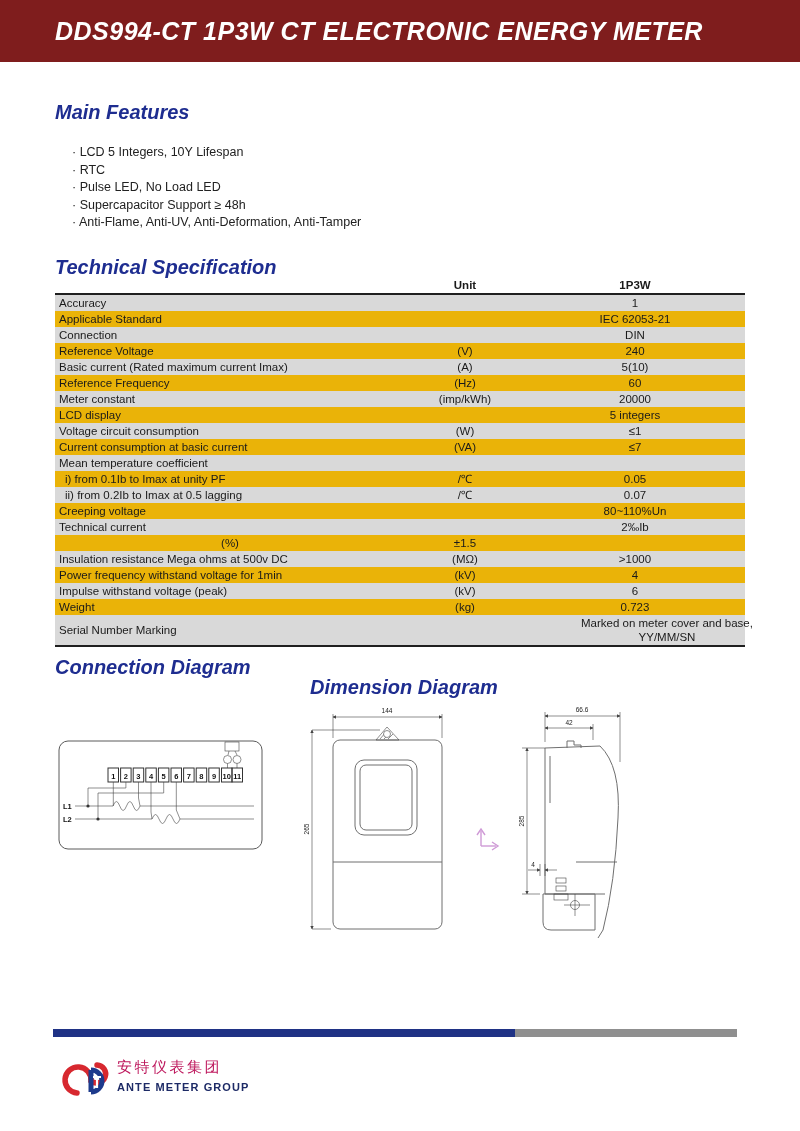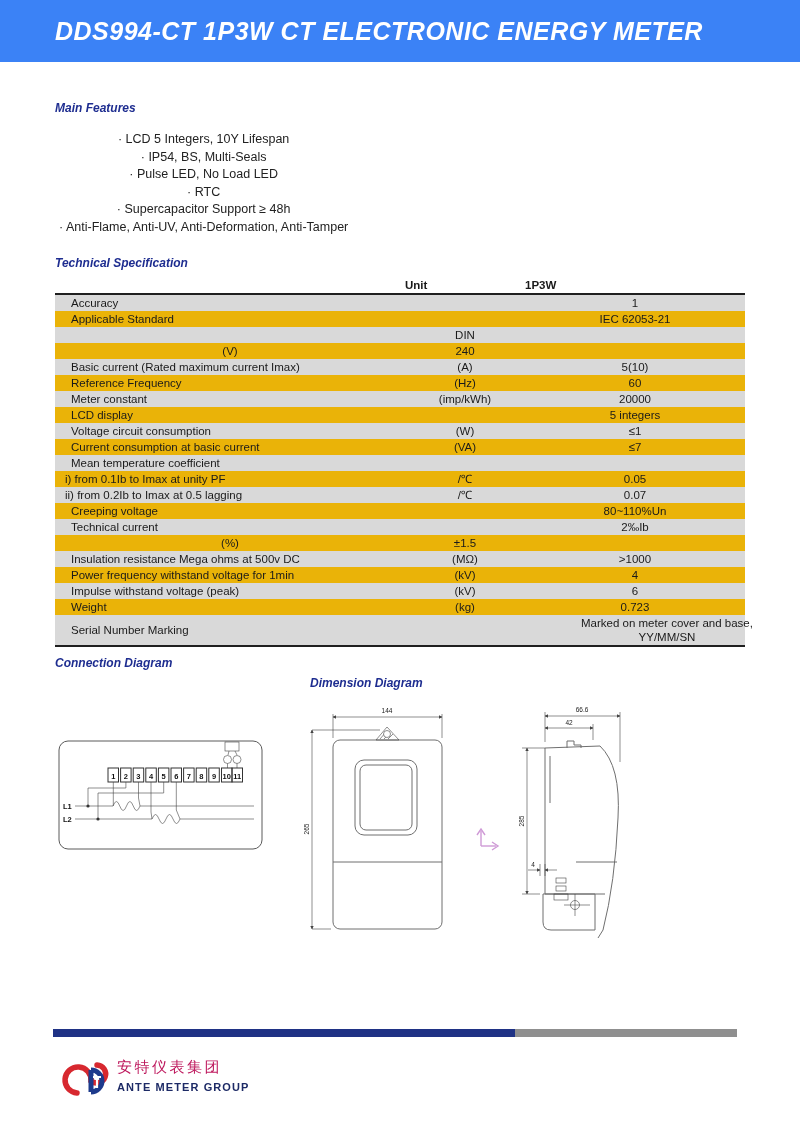--- a/index.html
+++ b/index.html
@@ -1,40 +1,40 @@
 <!DOCTYPE html>
 <html><head>
 <meta charset="utf-8">
 <style>
   html,body{margin:0;padding:0;background:#ffffff;}
   .page{position:relative;width:800px;height:1131px;background:#ffffff;overflow:hidden;
         font-family:"Liberation Sans", sans-serif;color:#1a1a1a;}
 
   
-  .titlebar{position:absolute;left:0;top:0;width:800px;height:62px;background:#3b82f6;
+  .titlebar{position:absolute;left:0;top:0;width:800px;height:62px;background:#7f1d1d;
             display:flex;align-items:center;}
   .titlebar h1{margin:0 0 0 55px;font-style:italic;font-weight:bold;font-size:25px;
                color:#ffffff;letter-spacing:.5px;}
 
-  .sec-h{position:absolute;margin:0;font-style:italic;font-weight:bold;font-size:12px;color:#1e2d90;}
-
-  
-  #features-list{position:absolute;left:55px;top:127px;margin:4px;padding:0;list-style:none;text-align:center;}
+  .sec-h{position:absolute;margin:0;font-style:italic;font-weight:bold;font-size:20px;color:#1e2d90;}
+
+  
+  #features-list{position:absolute;left:55px;top:127px;margin:17px;padding:0;list-style:none;}
   #features-list li{font-size:12.5px;line-height:17.6px;color:#222;}
   #features-list li::before{content:"\00B7  ";}
 
   
   .spec-table{position:absolute;left:55px;top:277px;width:690px;border-bottom:2px solid #1f1f1f;}
   .spec-head,.srow{display:grid;grid-template-columns:350px 120px 220px;}
   .spec-head{height:16px;line-height:16px;font-weight:bold;font-size:11.5px;
              border-bottom:2px solid #1f1f1f;}
-  .spec-head div{}
+  .spec-head div{text-align:center;}
   .srow{height:16px;line-height:16px;font-size:11.5px;background:#eab308;}
   .srow.alt{background:#d9d9d9;}
-  .srow .c0{text-align:left;padding-left:16px;white-space:nowrap;}
+  .srow .c0{text-align:left;padding-left:4px;white-space:nowrap;}
   .srow.ind .c0{padding-left:10px;}
   .srow .c1,.srow .c2{text-align:center;}
   .srow.tall{height:30px;line-height:14px;align-items:center;gap:16px;}
   .srow.tall .c2{padding:0 14px;}
 
   
   .conn-h{left:55px;top:656px;}
   .dim-h{left:310px;top:676px;}
   #conn-svg{position:absolute;left:58px;top:740px;}
   #dim-svg{position:absolute;left:300px;top:698px;}
@@ -56,23 +56,22 @@
 
 <div class="page">
 
   <header class="titlebar">
     <h1>DDS994-CT 1P3W CT ELECTRONIC ENERGY METER</h1>
   </header>
 
   <h2 class="sec-h" style="left:55px;top:101px;">Main Features</h2>
   <ul id="features-list">
       <li>LCD 5 Integers, 10Y Lifespan</li>
-      <li>IP54, BS, Multi-Seals</li>
+      <li>RTC</li>
       <li>Pulse LED, No Load LED</li>
-      <li>RTC</li>
       <li>Supercapacitor Support ≥ 48h</li>
       <li>Anti-Flame, Anti-UV, Anti-Deformation, Anti-Tamper</li>
     </ul>
 
   <h2 class="sec-h" style="left:55px;top:256px;">Technical Specification</h2>
 
   <div class="spec-table">
     <div class="spec-head">
       <div></div>
       <div>Unit</div>
@@ -83,24 +82,26 @@
           <div class="c0">Accuracy</div>
           <div class="c1"></div>
           <div class="c2">1</div>
         </div>
         <div class="srow">
           <div class="c0">Applicable Standard</div>
           <div class="c1"></div>
           <div class="c2">IEC 62053-21</div>
         </div>
         <div class="srow alt">
+          <div class="c0">Connection</div>
           <div class="c1"></div>
           <div class="c2">DIN</div>
         </div>
         <div class="srow">
+          <div class="c0">Reference Voltage</div>
           <div class="c1">(V)</div>
           <div class="c2">240</div>
         </div>
         <div class="srow alt">
           <div class="c0">Basic current (Rated maximum current Imax)</div>
           <div class="c1">(A)</div>
           <div class="c2">5(10)</div>
         </div>
         <div class="srow">
           <div class="c0">Reference Frequency</div>

